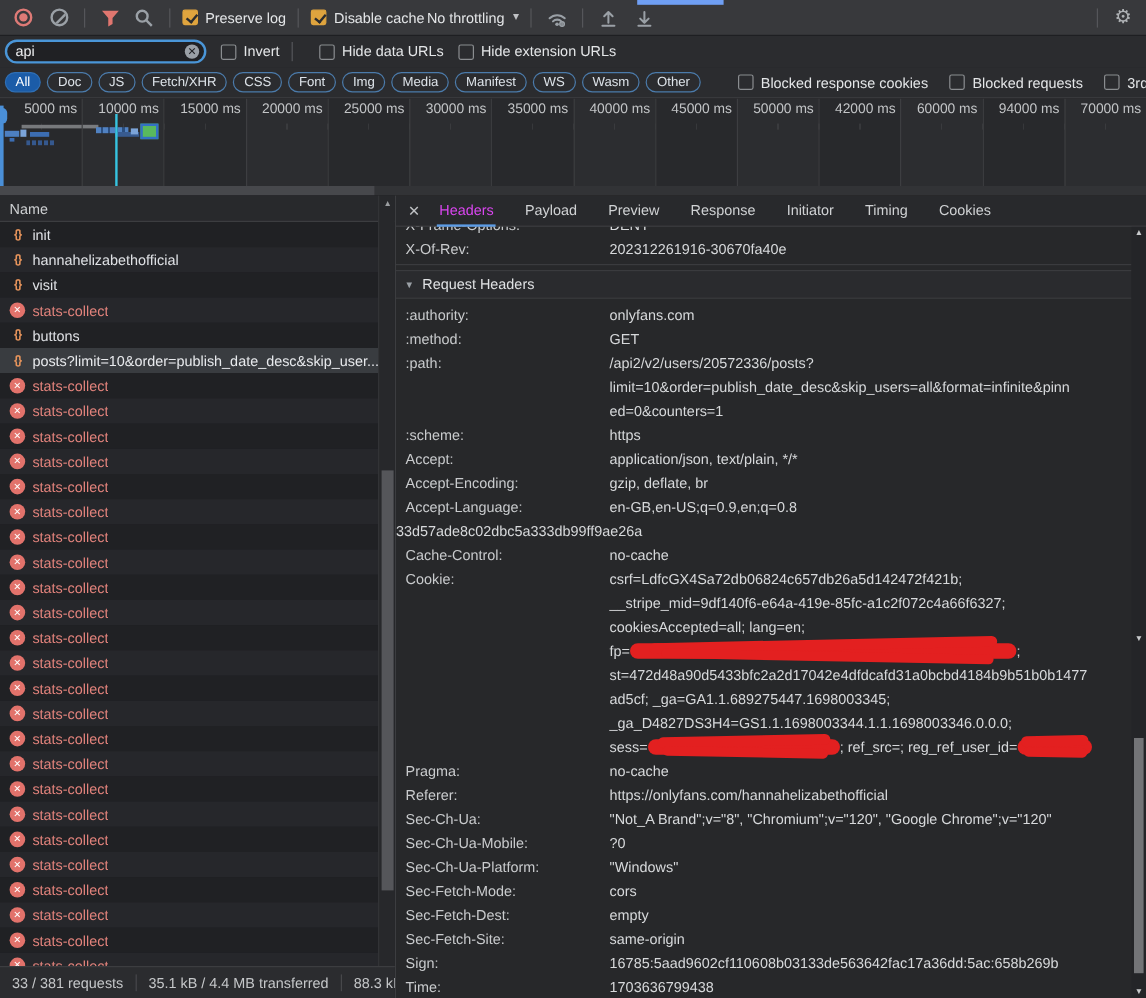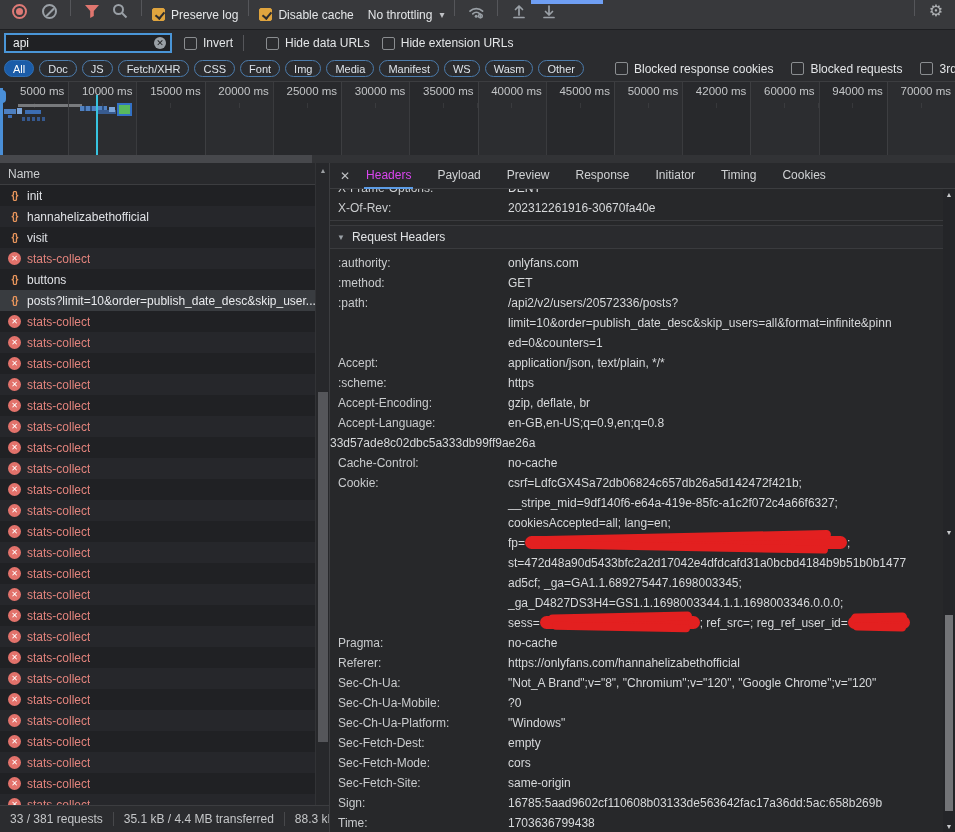--- a/index.html
+++ b/index.html
@@ -1,40 +1,40 @@
 <!DOCTYPE html>
 <html><head>
 <meta charset="utf-8">
 <style>
   *{box-sizing:border-box;margin:0;padding:0}
   html,body{width:955px;height:832px;overflow:hidden}
   body{font-family:"Liberation Sans","DejaVu Sans",sans-serif;background:#202124;color:#dfe1e5;-webkit-font-smoothing:antialiased}
   .devtools{position:relative;width:955px;height:832px;background:#28292c;overflow:hidden}
 
   
-  .row1{position:absolute;top:0;left:0;right:0;height:30px;background:#38393c;display:flex;padding:0 8px;border-bottom:1px solid #1e1f22}
+  .row1{position:absolute;top:0;left:0;right:0;height:30px;background:#38393c;display:flex;align-items:center;padding:0 8px;border-bottom:1px solid #1e1f22}
   .tab-indicator{position:absolute;top:0;left:531px;width:72px;height:4px;background:#6f9ff4;z-index:5}
   .tdiv{width:1px;height:16px;background:#55565a;margin:0 10px;flex:none}
   .ibtn{flex:none;display:flex;align-items:center;justify-content:center;width:22px;height:22px}
   .rec{width:15px;height:15px;border:2px solid #de7a76;border-radius:50%;position:relative}
   .rec::after{content:"";position:absolute;inset:2px;background:#de7a76;border-radius:50%}
   .block{width:15px;height:15px;border:2px solid #9aa0a6;border-radius:50%;position:relative;overflow:hidden}
   .block::after{content:"";position:absolute;left:-2px;top:4.5px;width:19px;height:2px;background:#9aa0a6;transform:rotate(-45deg)}
   .cb{flex:none;width:13px;height:13px;border:1px solid #8a8d90;border-radius:2px;position:relative;background:transparent}
   .cb.checked{background:#dfa43e;border-color:#dfa43e}
   .cb.checked::after{content:"";position:absolute;left:3.5px;top:1px;width:4px;height:7px;border:solid #2b2c2f;border-width:0 2px 2px 0;transform:rotate(40deg)}
   .cblab{display:flex;align-items:center;gap:6px;font-size:12px;color:#e4e6e8;flex:none}
-  .throttle{display:flex;align-items:center;gap:7px;font-size:12px;color:#e4e6e8;margin-left:14px}
+  .throttle{display:flex;align-items:center;gap:7px;font-size:12px;color:#e4e6e8;margin-left:2px}
   .caret{font-size:10px;color:#bfc1c4}
   .spacer{flex:1}
   .gear{font-size:16px;color:#aeb1b4;line-height:1}
 
   
   .row2{position:absolute;top:30px;left:0;right:0;height:26px;background:#2b2c2f;display:flex;align-items:center;padding:0 4px}
-  .filter-input{width:168px;height:20px;background:#202124;border:2px solid #4a96d8;border-radius:0;display:flex;align-items:center;padding:0 4px 0 7px;font-size:12px;color:#eceef0}
+  .filter-input{width:168px;height:20px;background:#202124;border:2px solid #4a96d8;border-radius:10px;display:flex;align-items:center;padding:0 4px 0 7px;font-size:12px;color:#eceef0}
   .filter-input .q{flex:1}
   .clear-q{width:12px;height:12px;border-radius:50%;background:#9aa0a6;color:#202124;font-size:9px;line-height:12px;text-align:center;font-weight:bold}
   .row2 .cblab{margin-left:12px}
 
   
   .row3{position:absolute;top:56px;left:0;right:0;height:26px;background:#2b2c2f;border-bottom:1px solid #3c3d40;display:flex;align-items:center;padding:0 4px;gap:5px}
   .pill{height:17px;padding:0 8px;border:1px solid #4b7bab;border-radius:9px;font-size:11px;display:flex;align-items:center;color:#dde3e9;flex:none}
   .pill.active{background:#1b5ca8;border-color:#2f6fb5;color:#fff}
   .extra-filters{display:flex;align-items:center;gap:18px;margin-left:26px}
 
@@ -448,28 +448,28 @@
           </div>
           <div class="hrow">
             <span class="hname"></span>
             <span class="hval">limit=10&amp;order=publish_date_desc&amp;skip_users=all&amp;format=infinite&amp;pinn</span>
           </div>
           <div class="hrow">
             <span class="hname"></span>
             <span class="hval">ed=0&amp;counters=1</span>
           </div>
           <div class="hrow">
+            <span class="hname">:scheme:</span>
+            <span class="hval">https</span>
+          </div>
+          <div class="hrow">
             <span class="hname">Accept:</span>
             <span class="hval">application/json, text/plain, */*</span>
           </div>
           <div class="hrow">
-            <span class="hname">:scheme:</span>
-            <span class="hval">https</span>
-          </div>
-          <div class="hrow">
             <span class="hname">Accept-Encoding:</span>
             <span class="hval">gzip, deflate, br</span>
           </div>
           <div class="hrow">
             <span class="hname">Accept-Language:</span>
             <span class="hval">en-GB,en-US;q=0.9,en;q=0.8</span>
           </div>
           <div class="hrow">
             <span class="hval">33d57ade8c02dbc5a333db99ff9ae26a</span>
           </div>
@@ -523,26 +523,26 @@
           </div>
           <div class="hrow">
             <span class="hname">Sec-Ch-Ua-Mobile:</span>
             <span class="hval">?0</span>
           </div>
           <div class="hrow">
             <span class="hname">Sec-Ch-Ua-Platform:</span>
             <span class="hval">"Windows"</span>
           </div>
           <div class="hrow">
+            <span class="hname">Sec-Fetch-Mode:</span>
+            <span class="hval">cors</span>
+          </div>
+          <div class="hrow">
             <span class="hname">Sec-Fetch-Dest:</span>
             <span class="hval">empty</span>
-          </div>
-          <div class="hrow">
-            <span class="hname">Sec-Fetch-Mode:</span>
-            <span class="hval">cors</span>
           </div>
           <div class="hrow">
             <span class="hname">Sec-Fetch-Site:</span>
             <span class="hval">same-origin</span>
           </div>
           <div class="hrow">
             <span class="hname">Sign:</span>
             <span class="hval">16785:5aad9602cf110608b03133de563642fac17a36dd:5ac:658b269b</span>
           </div>
           <div class="hrow">

